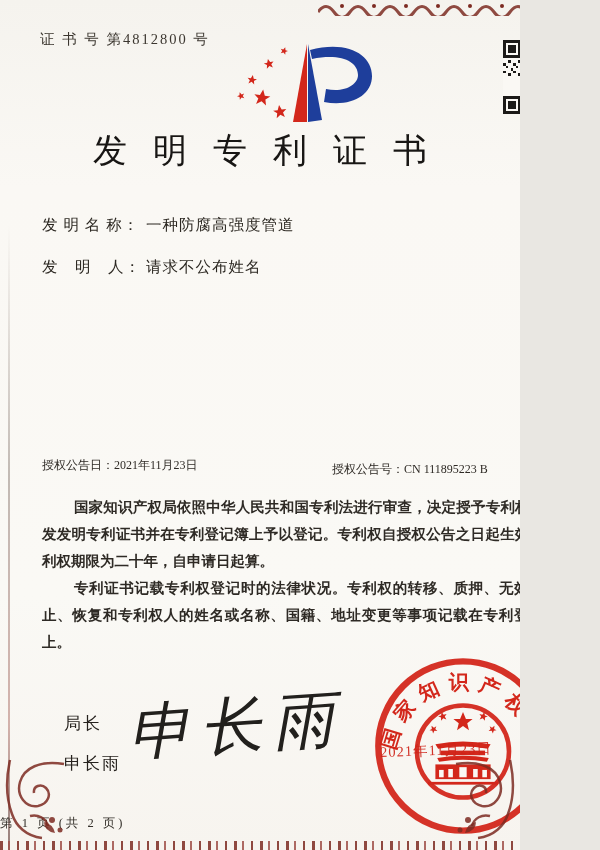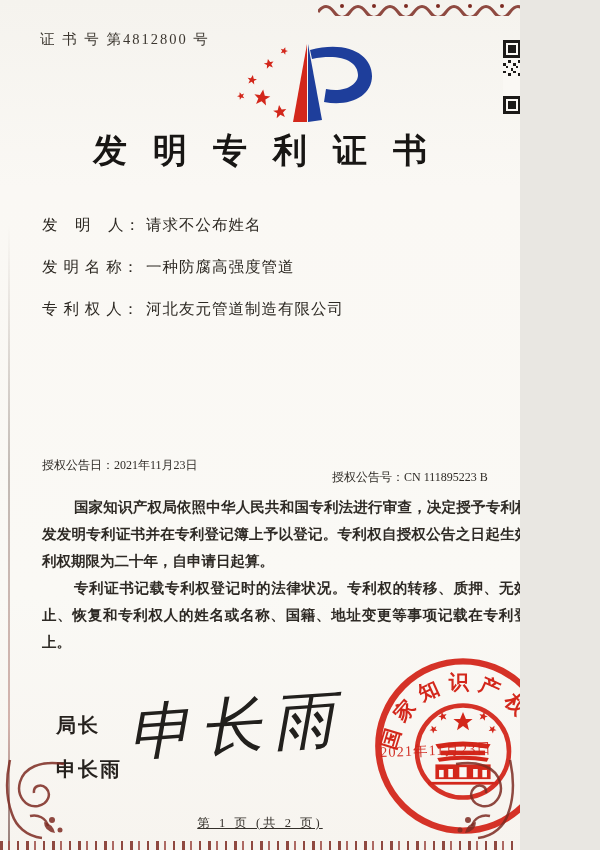--- a/index.html
+++ b/index.html
@@ -20,39 +20,39 @@
   .orn-top{position:absolute;left:318px;top:0;width:282px;height:16px;}
   .orn-corner{position:absolute;width:72px;height:86px;}
   .orn-corner.left{left:0;bottom:6px;}
   .orn-corner.right{right:0;bottom:6px;transform:scaleX(-1);}
   .fringe{position:absolute;left:0;bottom:0;width:100%;height:9px;opacity:.85;
     background:repeating-linear-gradient(90deg,#7d2b22 0 3px,rgba(0,0,0,0) 3px 8px,#a0514a 8px 10px,rgba(0,0,0,0) 10px 17px,#7d2b22 17px 19px,rgba(0,0,0,0) 19px 26px);}
   .cert-no{position:absolute;left:40px;top:30px;font-size:14.5px;letter-spacing:2px;color:#3b362f;}
   .logo{position:absolute;left:232px;top:38px;width:156px;height:94px;}
   .qr{position:absolute;left:503px;top:40px;width:74px;height:74px;}
   .title{position:absolute;left:0;top:128px;width:100%;text-align:center;
-    font-size:34px;font-weight:700;color:#181614;letter-spacing:26px;text-indent:26px;}
+    font-size:34px;font-weight:400;color:#181614;letter-spacing:26px;text-indent:26px;}
   .fields{position:absolute;left:42px;top:214px;width:520px;font-size:15.5px;color:#2c2822;}
   .frow{margin-bottom:21px;line-height:21px;white-space:nowrap;}
   .flabel{display:inline-block;min-width:104px;letter-spacing:1px;}
   .fvalue{letter-spacing:1px;}
   .grant-row{position:absolute;left:42px;top:455px;width:520px;font-size:12px;line-height:21px;white-space:nowrap;}
-  .grant-no{position:absolute;left:290px;top:12px;}
+  .grant-no{position:absolute;left:290px;top:4px;}
   .body-text{position:absolute;left:42px;top:494px;width:517px;
     font-size:14.5px;line-height:27px;text-align:justify;color:#2e2a25;}
   .body-text p{margin:0;text-indent:2.2em;font-weight:bold;}
-  .officer{position:absolute;left:56px;top:712px;font-size:20px;letter-spacing:2px;color:#26221e;font-weight:bold;}
+  .officer{position:absolute;left:64px;top:712px;font-size:17px;letter-spacing:2px;color:#26221e;}
   .officer .name{margin-top:17px;}
   .script-sig{position:absolute;left:128px;top:684px;font-size:62px;font-style:italic;
     letter-spacing:10px;color:#22201d;transform:rotate(-4deg);font-family:"DejaVu Serif",serif;}
   .seal{position:absolute;left:371px;top:654px;width:184px;height:184px;}
   .seal-date{position:absolute;left:380px;top:740px;width:170px;font-size:14.5px;
     color:#cf2318;letter-spacing:1px;transform:rotate(-2deg);opacity:.92;}
-  .footer{position:absolute;left:0;top:815px;width:100%;text-align:center;
-    font-size:12.5px;letter-spacing:3px;color:#34302a;text-decoration:underline;}
+  .footer{position:absolute;left:0;top:815px;width:100%;
+    font-size:12.5px;letter-spacing:3px;color:#34302a;}
 </style>
 </head>
 <body>
 
 <div class="page">
 
   <div class="crease"></div>
 
   <svg class="orn-top" viewBox="0 0 282 16">
     <path d="M0,12 Q8,1 16,12 T32,12 T48,12 T64,12 T80,12 T96,12 T112,12 T128,12 T144,12 T160,12 T176,12 T192,12 T208,12 T224,12 T240,12" fill="none" stroke="#7d2b22" stroke-width="3" opacity=".85"></path>
@@ -104,27 +104,24 @@
         <rect x="24" y="2" width="3" height="3"></rect>
         <rect x="2" y="24" width="3" height="3"></rect>
       <path d="M9 0h1v1h-1zM12 0h1v1h-1zM15 0h1v1h-1zM17 0h1v1h-1zM10 1h1v1h-1zM20 1h1v1h-1zM13 2h1v1h-1zM16 2h1v1h-1zM19 2h1v1h-1zM9 3h1v1h-1zM12 3h1v1h-1zM14 3h1v1h-1zM10 4h1v1h-1zM16 4h1v1h-1zM18 4h1v1h-1zM11 5h1v1h-1zM20 5h1v1h-1zM9 6h1v1h-1zM14 6h1v1h-1zM17 6h1v1h-1zM12 7h1v1h-1zM15 7h1v1h-1zM19 7h1v1h-1zM2 8h1v1h-1zM6 8h1v1h-1zM0 9h1v1h-1zM4 9h1v1h-1zM1 10h1v1h-1zM5 10h1v1h-1zM3 11h1v1h-1zM7 11h1v1h-1zM0 12h1v1h-1zM4 12h1v1h-1zM2 13h1v1h-1zM6 13h1v1h-1zM8 8h1v1h-1zM12 8h1v1h-1zM16 8h1v1h-1zM20 8h1v1h-1zM24 8h1v1h-1zM28 8h1v1h-1zM10 9h1v1h-1zM14 9h1v1h-1zM18 9h1v1h-1zM22 9h1v1h-1zM26 9h1v1h-1zM9 10h1v1h-1zM13 10h1v1h-1zM17 10h1v1h-1zM21 10h1v1h-1zM25 10h1v1h-1zM11 11h1v1h-1zM15 11h1v1h-1zM19 11h1v1h-1zM23 11h1v1h-1zM27 11h1v1h-1zM8 12h1v1h-1zM12 12h1v1h-1zM16 12h1v1h-1zM20 12h1v1h-1zM24 12h1v1h-1zM28 12h1v1h-1zM10 13h1v1h-1zM14 13h1v1h-1zM18 13h1v1h-1zM22 13h1v1h-1zM26 13h1v1h-1zM9 14h1v1h-1zM13 14h1v1h-1zM17 14h1v1h-1zM21 14h1v1h-1zM25 14h1v1h-1zM11 15h1v1h-1zM15 15h1v1h-1zM19 15h1v1h-1zM23 15h1v1h-1zM27 15h1v1h-1zM8 16h1v1h-1zM12 16h1v1h-1zM16 16h1v1h-1zM20 16h1v1h-1zM24 16h1v1h-1zM28 16h1v1h-1zM10 17h1v1h-1zM14 17h1v1h-1zM18 17h1v1h-1zM22 17h1v1h-1zM26 17h1v1h-1zM9 18h1v1h-1zM13 18h1v1h-1zM17 18h1v1h-1zM21 18h1v1h-1zM25 18h1v1h-1zM11 19h1v1h-1zM15 19h1v1h-1zM19 19h1v1h-1zM23 19h1v1h-1zM27 19h1v1h-1zM8 20h1v1h-1zM12 20h1v1h-1zM16 20h1v1h-1zM20 20h1v1h-1zM24 20h1v1h-1zM28 20h1v1h-1zM10 21h1v1h-1zM14 21h1v1h-1zM18 21h1v1h-1zM22 21h1v1h-1zM26 21h1v1h-1zM9 22h1v1h-1zM12 23h1v1h-1zM15 22h1v1h-1zM18 23h1v1h-1zM21 22h1v1h-1zM24 23h1v1h-1zM27 22h1v1h-1zM10 24h1v1h-1zM13 25h1v1h-1zM16 24h1v1h-1zM19 25h1v1h-1zM22 24h1v1h-1zM25 25h1v1h-1zM28 24h1v1h-1zM9 26h1v1h-1zM12 27h1v1h-1zM15 26h1v1h-1zM18 27h1v1h-1zM21 26h1v1h-1zM24 27h1v1h-1zM27 26h1v1h-1zM10 28h1v1h-1zM14 28h1v1h-1zM17 28h1v1h-1zM20 28h1v1h-1zM23 28h1v1h-1zM26 28h1v1h-1z"></path>
     </g>
   </svg>
 
   <div class="title">发明专利证书</div>
 
   <div class="fields">
     <div class="frow">
-      <span class="flabel">发　明　人：</span><span class="fvalue">请求不公布姓名</span>
-    </div>
-    <div class="frow">
       <span class="flabel">发 明 名 称：</span><span class="fvalue">一种防腐高强度管道</span>
     </div>
     <div class="frow">
-      <span class="flabel">专 利 权 人：</span><span class="fvalue">河北友元管道制造有限公司</span>
+      <span class="flabel">发　明　人：</span><span class="fvalue">请求不公布姓名</span>
     </div>
   </div>
 
   <div class="grant-row">
     <span>授权公告日：</span><span>2021年11月23日</span>
     <span class="grant-no">
       <span>授权公告号：</span><span>CN 111895223 B</span>
     </span>
   </div>
 

